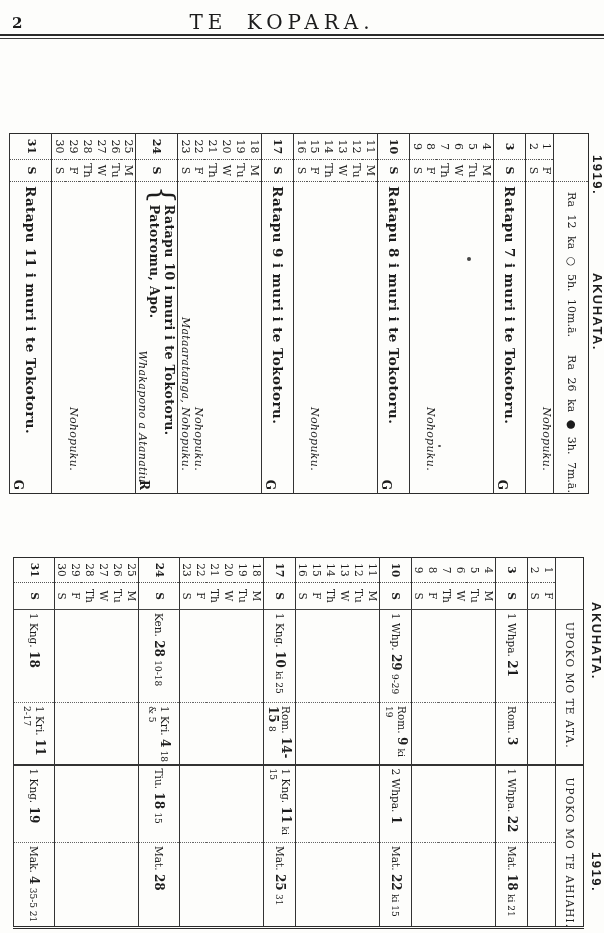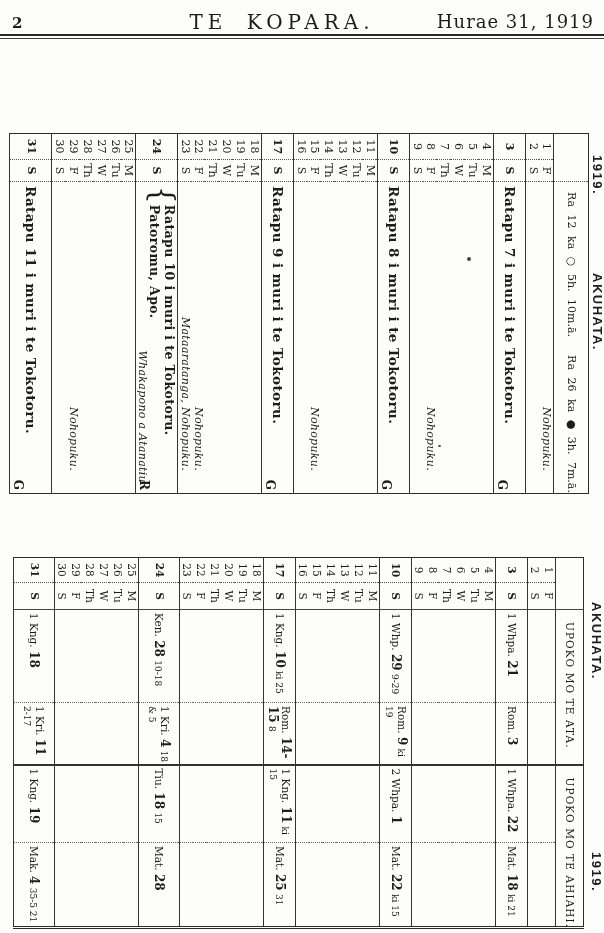--- a/index.html
+++ b/index.html
@@ -71,21 +71,20 @@
   #sp3{left:438px;top:445px;width:3px;height:2px;}
 </style>
 </head>
 <body>
 
 <div class="page">
 
   <div class="running-head">
     <span class="pgnum">2</span>
     <span class="masthead">TE KOPARA.</span>
-    <span class="dateline">Hurae 31, 1919</span>
   </div>
   <div class="head-rule"></div>
 
   <div class="rot" id="t1">
     <div class="rot-head">
       <span class="rh-a" style="left:22px">1919.</span>
       <span class="rh-a" style="left:140px">AKUHATA.</span>
     </div>
     <table class="cal">
       <colgroup>

